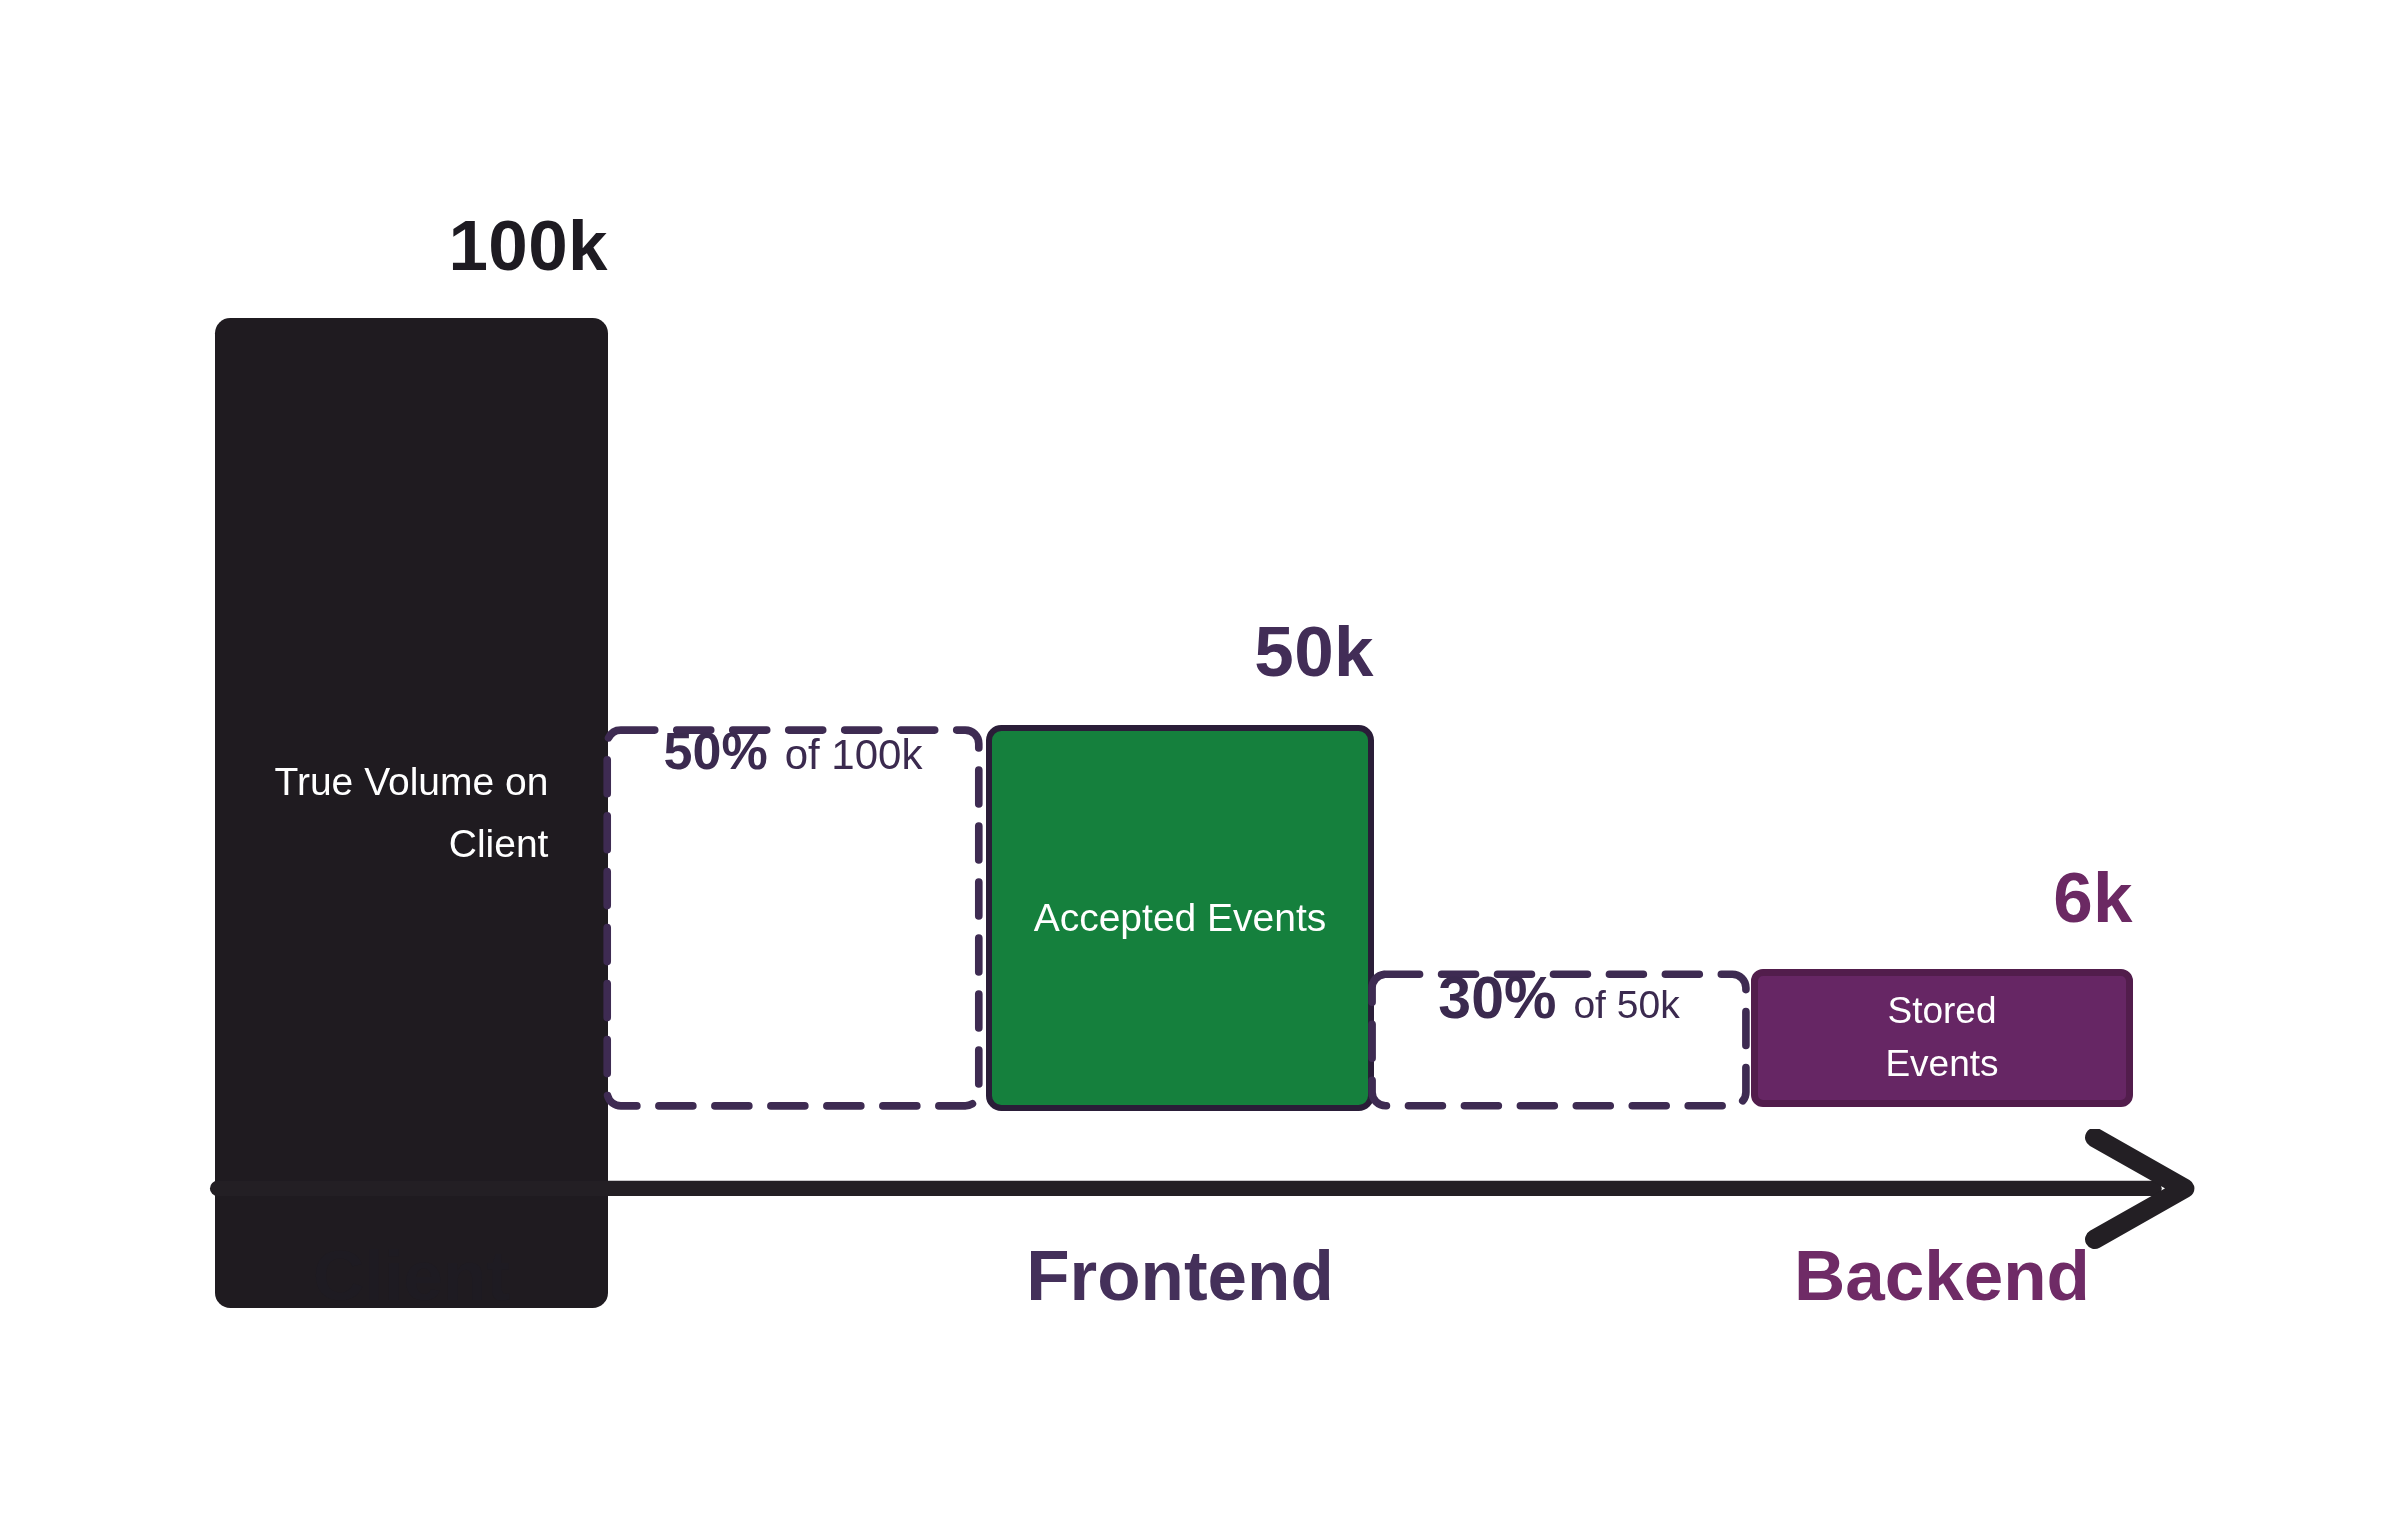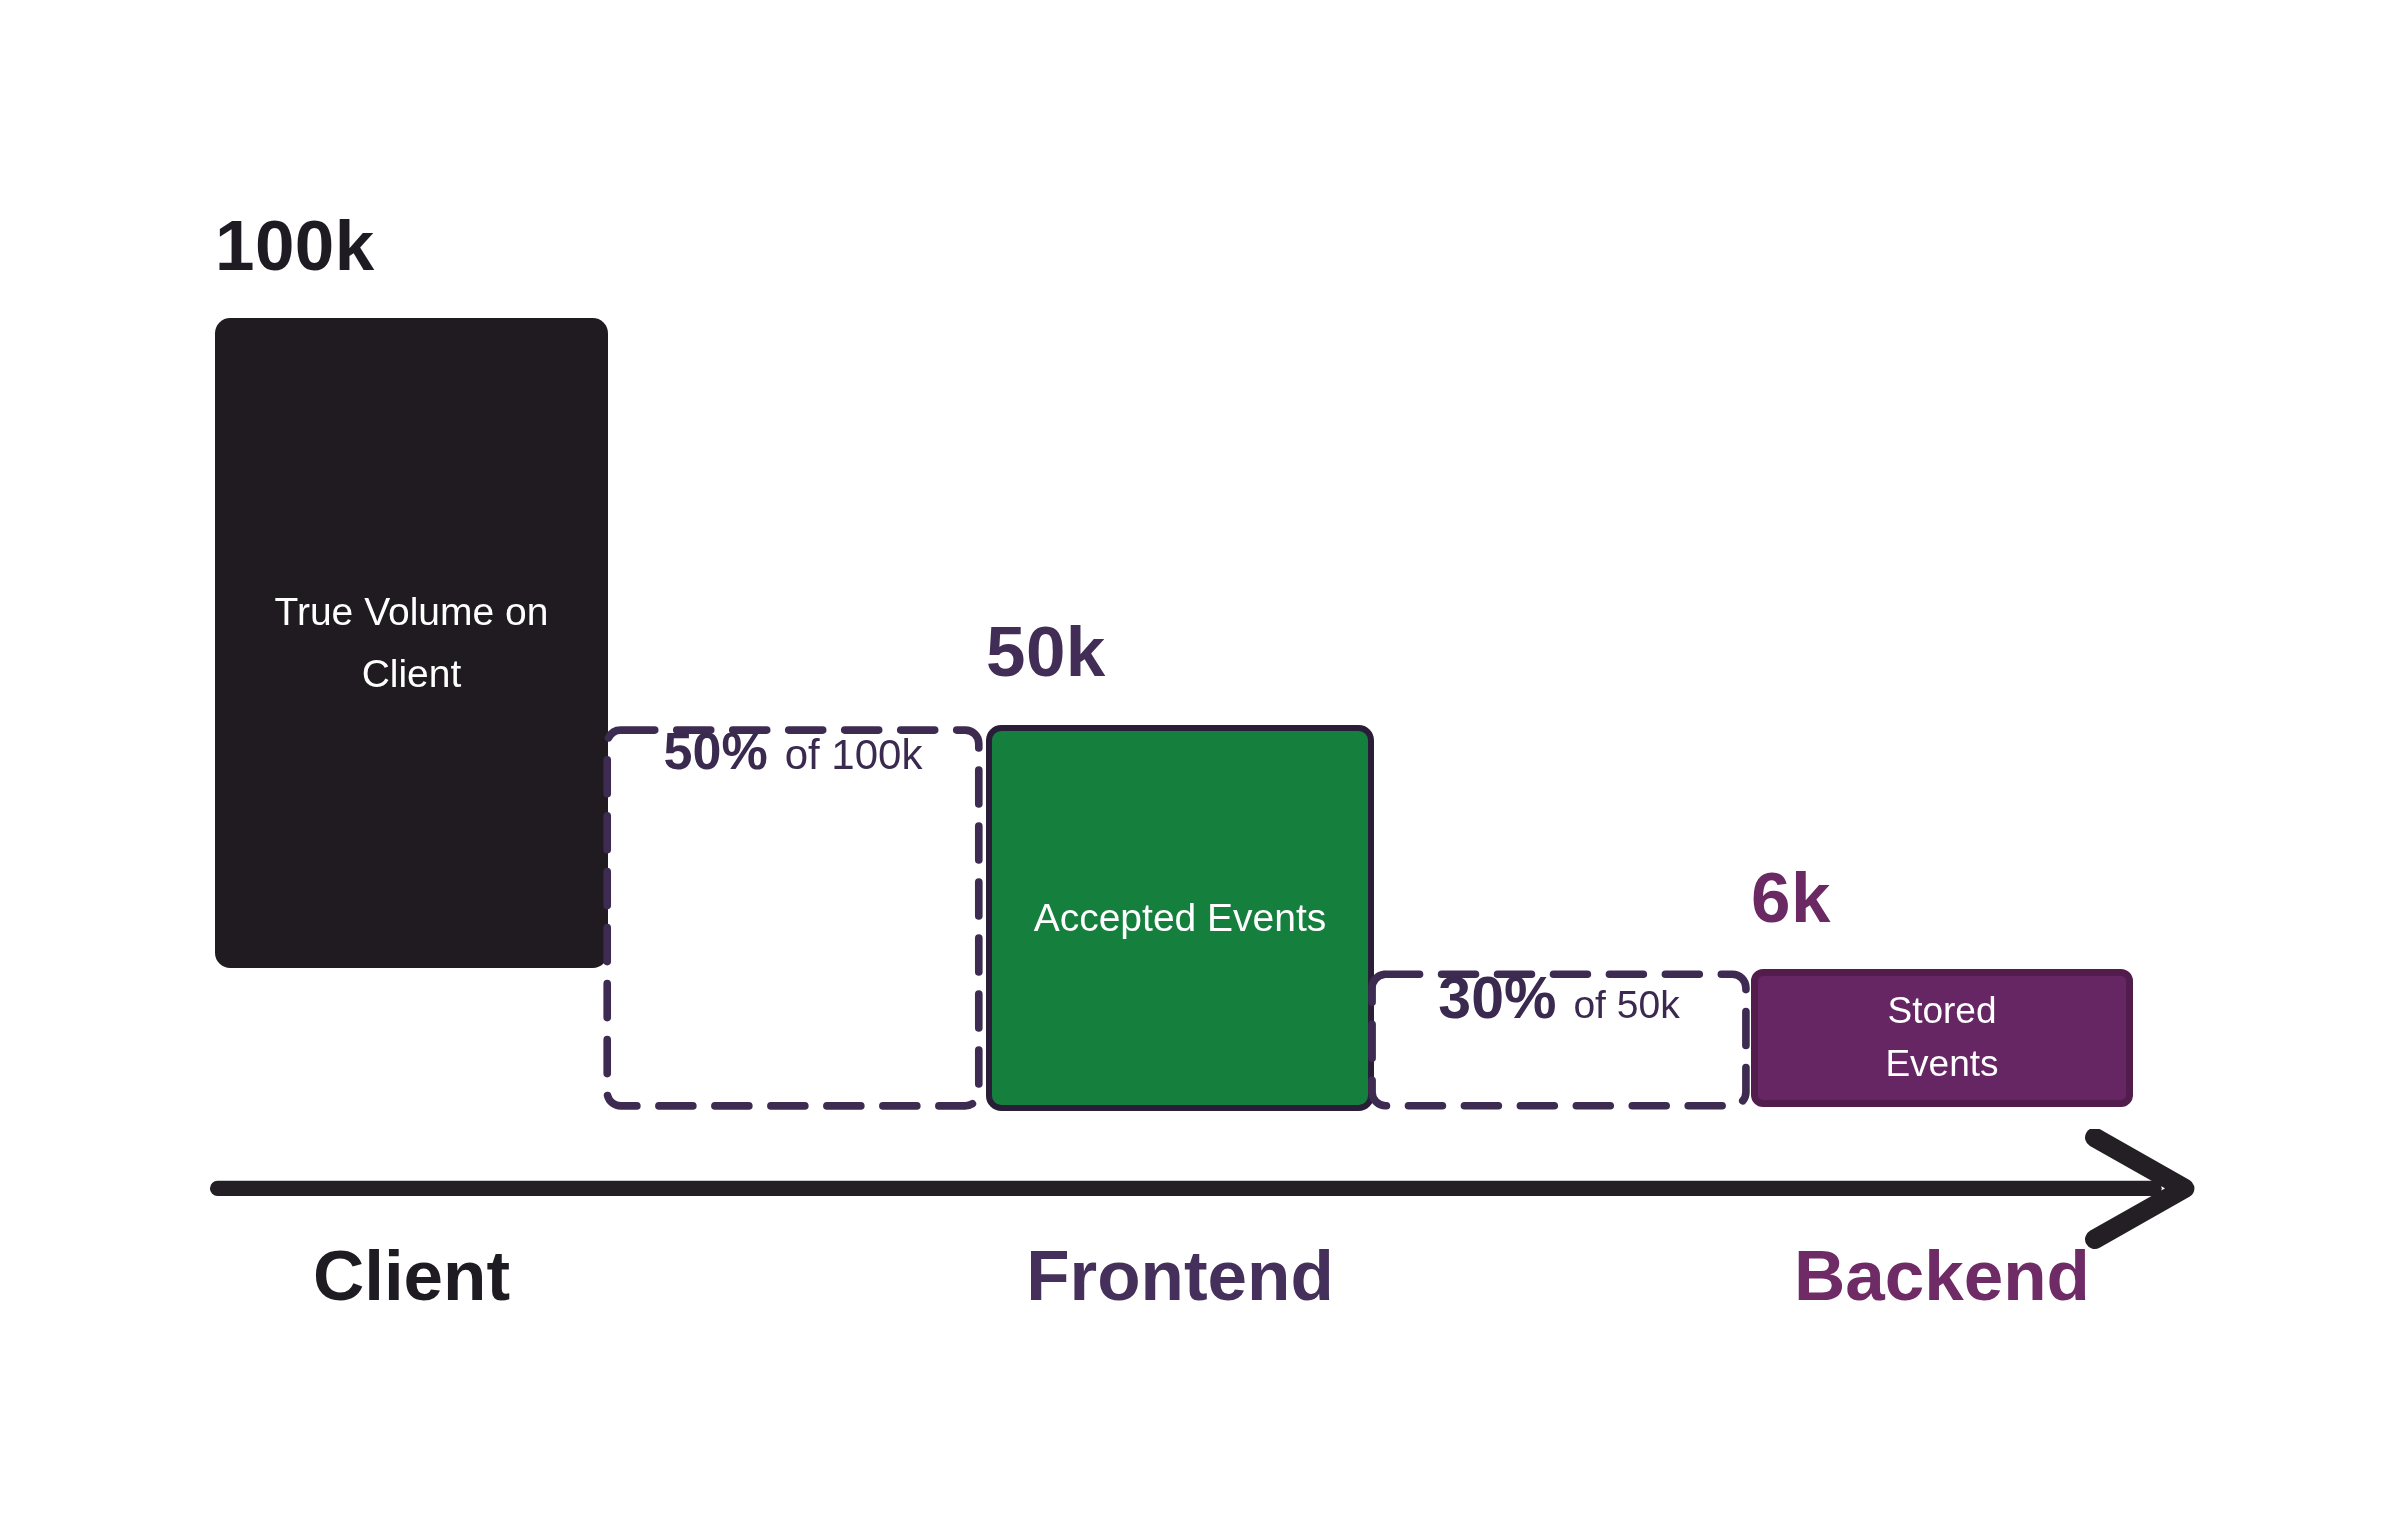--- a/index.html
+++ b/index.html
@@ -7,21 +7,21 @@
     position: relative;
     width: 2401px;
     height: 1518px;
     background: #ffffff;
     overflow: hidden;
     font-family: "Liberation Sans", sans-serif;
   }
   
   .value-label {
     position: absolute;
-    text-align: left;
+    text-align: right;
     font-size: 71px;
     font-weight: 600;
     line-height: 1;
     letter-spacing: 0.4px;
   }
   #v0 { left: 215px; top: 210px; width: 393px; color: #1e1b22; }
   #v1 { left: 986px; top: 616px; width: 388px; color: #422d57; }
   #v2 { left: 1751px; top: 862px; width: 382px; color: #6b2963; }
 
   
@@ -32,21 +32,21 @@
     display: flex;
     align-items: center;
     justify-content: center;
     text-align: center;
   }
   .bar .bar-text {
     color: #ffffff;
     white-space: pre-line;
     font-weight: 400;
   }
-  #bar0 { left: 215px; top: 318px; width: 393px; height: 650px; background: #1f1b20; }
+  #bar0 { left: 215px; top: 318px; width: 393px; height: 990px; background: #1f1b20; text-align: right; }
   #bar0 .bar-text { font-size: 39px; line-height: 1.58; }
   #bar1 { left: 986px; top: 725px; width: 388px; height: 386px; background: #15803d; border: 6.8px solid #2a1d38; }
   #bar1 .bar-text { font-size: 39px; line-height: 1.4; }
   #bar2 { left: 1751px; top: 969px; width: 382px; height: 138px; background: #662664; border: 7.6px solid #521d4c; border-radius: 12px; }
   #bar2 .bar-text { font-size: 37px; line-height: 1.42; }
 
   
   .dashed-box { position: absolute; }
   #dash0 { left: 602px; top: 725px; }
   #dash1 { left: 1367px; top: 969px; }

